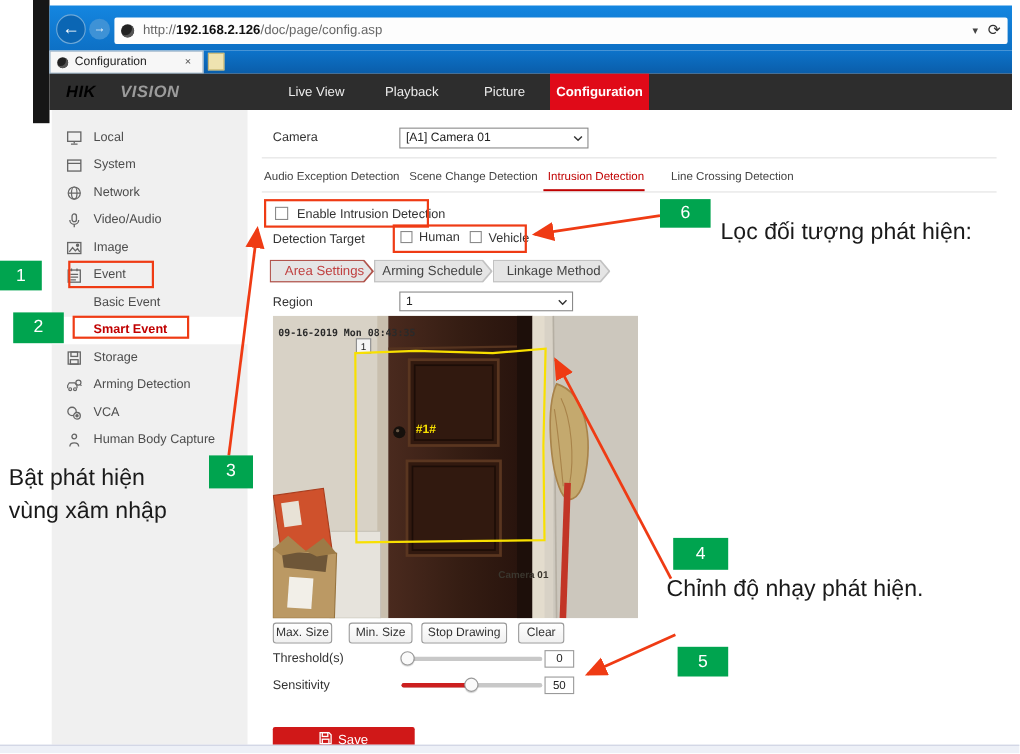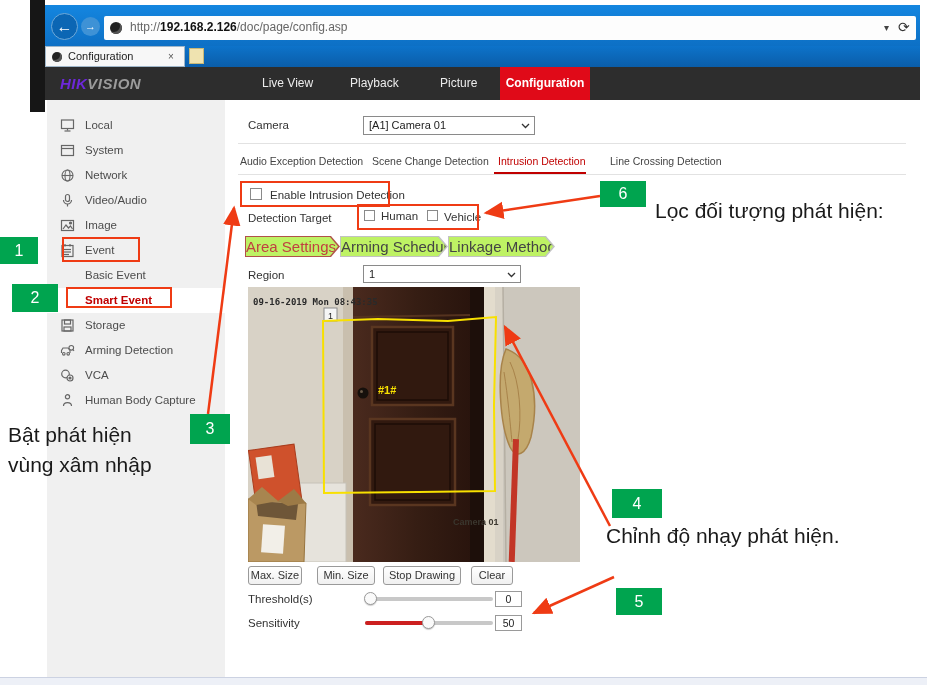--- a/index.html
+++ b/index.html
@@ -27,21 +27,21 @@
   .btab { position:absolute; left:45px; top:46px; width:140px; height:21px; background:#f7f7f7;
     border:1px solid #9fb6c9; font-size:11px; color:#222; line-height:19px; padding-left:22px; cursor:pointer; }
   .btab-fav { position:absolute; left:52px; top:52px; width:10px; height:10px; border-radius:50%; background:#222;
     box-shadow:inset -2px -2px 0 #555; }
   .btab-close { position:absolute; left:168px; top:51px; font-size:10px; color:#555; cursor:pointer; }
   .newtab { position:absolute; left:189px; top:48px; width:15px; height:16px; background:#efe3b0; border:1px solid #c9b877; cursor:pointer; }
 
   
   .hnav { position:absolute; left:45px; top:67px; width:875px; height:33px; background:#2d2d2d; }
   .hlogo { position:absolute; left:60px; top:75px; font-size:15px; font-weight:bold; font-style:italic; letter-spacing:.5px; }
-  .hlogo .hik { color:#6d28d9; } .hlogo .vision { color:#9b9b9b; }
+  .hlogo .hik { color:#000000; } .hlogo .vision { color:#9b9b9b;margin-left:22px; }
   .hnav-item { position:absolute; top:67px; height:33px; line-height:33px; font-size:12px; color:#ececec; cursor:pointer; }
   .hnav-active { position:absolute; left:500px; top:67px; width:90px; height:33px; line-height:33px; text-align:center;
     background:#e00a18; color:#fff; font-size:12px; font-weight:bold; cursor:pointer; }
 
   
   .sidebar { position:absolute; left:47px; top:100px; width:178px; height:577px; background:#f0f0f0; padding-top:13px; }
   .side-row { position:relative; height:25px; line-height:25px; font-size:11.5px; color:#4c4c4c; cursor:pointer; padding-left:38px; white-space:nowrap; }
   .side-row svg { position:absolute; left:13px; top:5px; }
   .side-active { background:#fff; color:#c00000; font-weight:bold; }
 
@@ -51,23 +51,23 @@
     line-height:17px; padding:0 16px 0 5px; cursor:pointer; white-space:nowrap; }
   .sel svg { position:absolute; right:4px; top:6px; }
   .divider { position:absolute; background:#e2e2e2; }
   .dtab { position:absolute; top:155px; font-size:10.5px; color:#444; white-space:nowrap; cursor:pointer; }
   .dtab-active { color:#c00000; }
   .dtab-underline { position:absolute; left:494px; top:172px; width:92px; height:2px; background:#c00000; }
   .cb { position:absolute; width:12px; height:12px; background:#fff; border:1px solid #8a8a8a; cursor:pointer; }
 
   .chev { position:absolute; top:236px; height:21px;
     clip-path:polygon(0 0, calc(100% - 9px) 0, 100% 50%, calc(100% - 9px) 100%, 0 100%); }
-  .chev-in { position:absolute; left:1px; top:1px; right:2px; bottom:1px; background:#bef264;
+  .chev-in { position:absolute; left:1px; top:1px; right:2px; bottom:1px; background:#e5e5e5;
     clip-path:polygon(0 0, calc(100% - 8px) 0, 100% 50%, calc(100% - 8px) 100%, 0 100%);
-    font-size:15px; line-height:19px; text-align:right; padding-right:7px; cursor:pointer; white-space:nowrap; }
+    font-size:12px; line-height:19px; text-align:right; padding-right:7px; cursor:pointer; white-space:nowrap; }
   .chev1 { background:#b0524a; } .chev1 .chev-in { color:#c04040; }
   .chevn { background:#c2c2c2; } .chevn .chev-in { color:#444; }
 
   .scene { position:absolute; left:248px; top:287px; width:332px; height:275px; cursor:crosshair; }
 
   .tool-btn { position:absolute; top:566px; height:19px; background:linear-gradient(#ffffff,#f0f0f0);
     border:1px solid #9a9a9a; border-radius:3px; font-size:11px; color:#333; text-align:center; line-height:17px; cursor:pointer; }
   .slider-track { position:absolute; height:4px; background:#c8c8c8; border-radius:2px; cursor:pointer; }
   .slider-fill { position:absolute; height:4px; background:#cc1f1f; border-radius:2px; }
   .slider-handle { position:absolute; width:13px; height:13px; border-radius:50%; background:#fafafa;
@@ -319,20 +319,29 @@
   <div class="slider-track" style="left:365px; top:597px; width:128px"></div>
   <div class="slider-handle" style="left:364px; top:592px"></div>
   <div class="val-box" style="left:495px; top:591px">0</div>
 
   <div class="lbl" style="left:248px; top:617px">Sensitivity</div>
   <div class="slider-track" style="left:365px; top:621px; width:128px"></div>
   <div class="slider-fill" style="left:365px; top:621px; width:64px"></div>
   <div class="slider-handle" style="left:422px; top:616px"></div>
   <div class="val-box" style="left:495px; top:615px">50</div>
 
+  <div class="save-btn">
+    <svg width="12" height="12" viewBox="0 0 12 12">
+        <g fill="none" stroke="#fff" stroke-width="1.2">
+          <path d="M1 1 h8 l2 2 v8 h-10 z"></path>
+          <rect x="3" y="1" width="5" height="3.5"></rect>
+          <rect x="3" y="7" width="6" height="4"></rect>
+        </g>
+      </svg><span>Save</span>
+  </div>
 
   <div class="bottom-strip"></div>
 
   <div class="ann-rect" style="left:62px; top:237px; width:78px; height:25px"></div>
   <div class="ann-rect" style="left:66px; top:287px; width:106px; height:21px"></div>
   <div class="ann-rect" style="left:240px; top:181px; width:150px; height:26px"></div>
   <div class="ann-rect" style="left:357px; top:204px; width:122px; height:26px"></div>
 
   <svg class="arrows">
     <defs>

